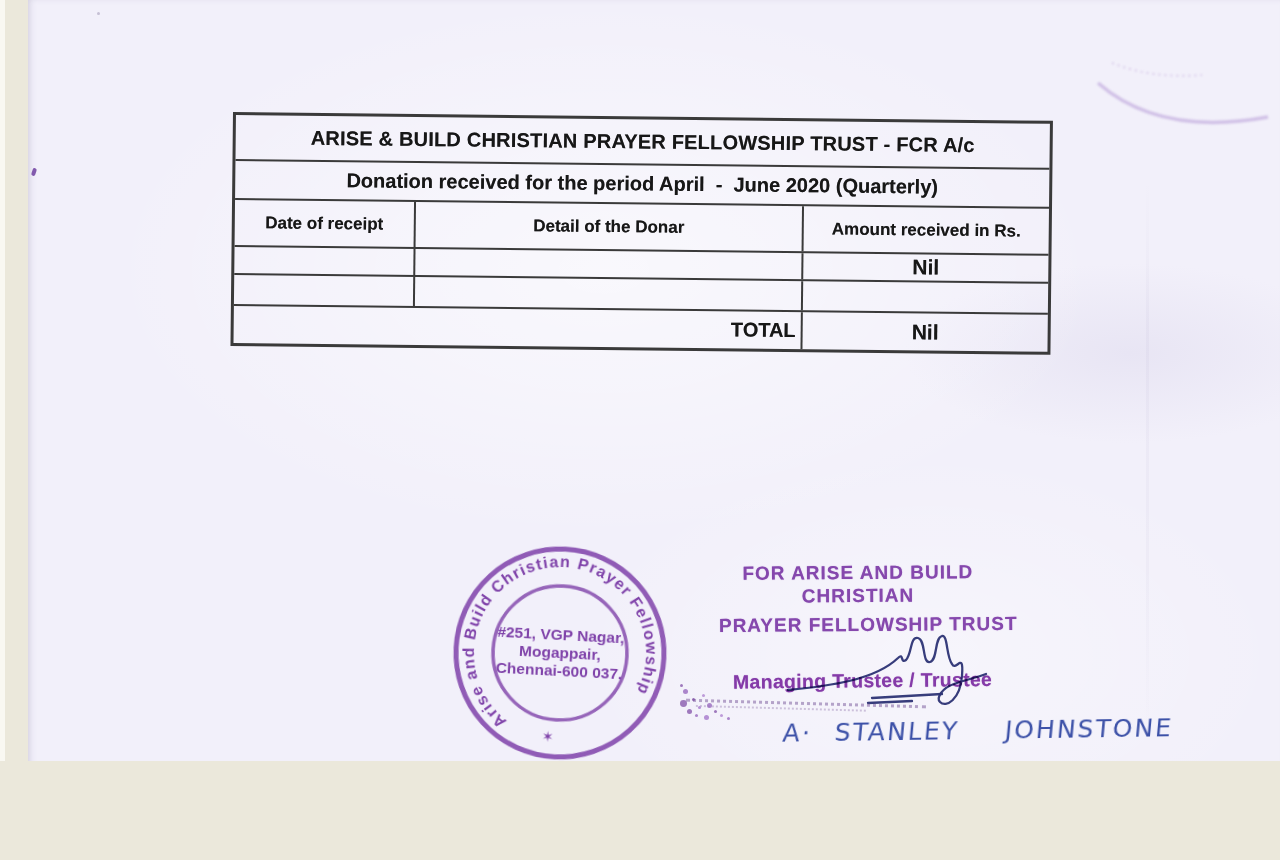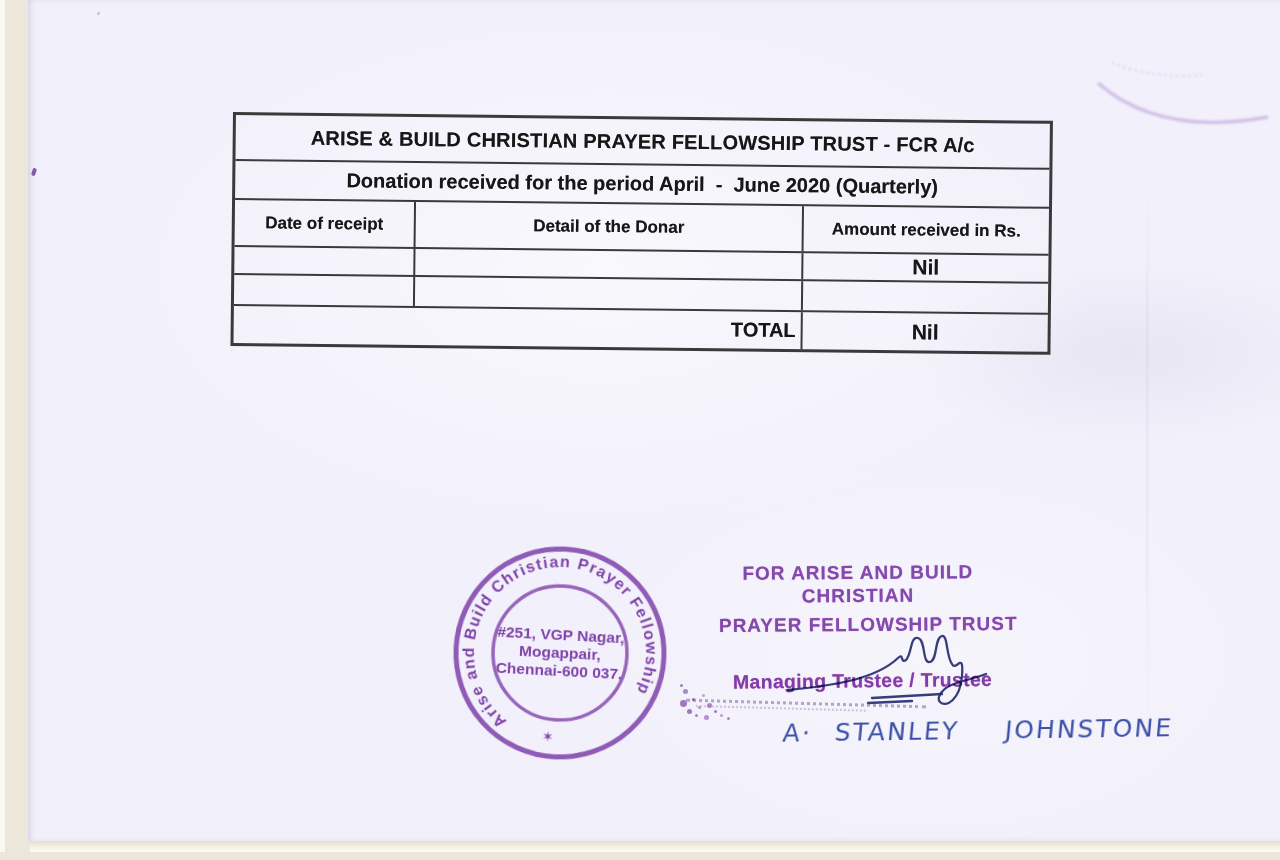--- a/index.html
+++ b/index.html
@@ -1,18 +1,18 @@
 <!DOCTYPE html>
 <html><head>
 <meta charset="utf-8">
 <style>
   html,body{margin:0;padding:0;}
   body{width:1280px;height:860px;overflow:hidden;background:#ebe8db;font-family:"Liberation Sans",sans-serif;}
 
-  .screen{position:relative;width:1280px;height:852px;overflow:hidden;background:#ebe8db;}
+  .screen{position:relative;width:1280px;height:761px;overflow:hidden;background:#ebe8db;}
   .scan-sliver{position:absolute;left:0;top:0;width:5px;height:860px;background:#f9f8f2;}
   .bottom-strip{position:absolute;left:30px;top:841px;width:1250px;height:19px;
     background:linear-gradient(#e3dfce,#fbf9ee 45%,#fdfcf4);}
 
   .paper{position:absolute;left:28px;top:0;width:1252px;height:841px;
     background:
       radial-gradient(ellipse 700px 380px at 46% 32%, rgba(255,255,255,.55), rgba(255,255,255,0) 72%),
       radial-gradient(ellipse 520px 300px at 72% 78%, rgba(255,255,255,.35), rgba(255,255,255,0) 70%),
       radial-gradient(ellipse 300px 120px at 88% 42%, rgba(222,218,238,.5), rgba(222,218,238,0) 75%),
       #f2f0fa;

